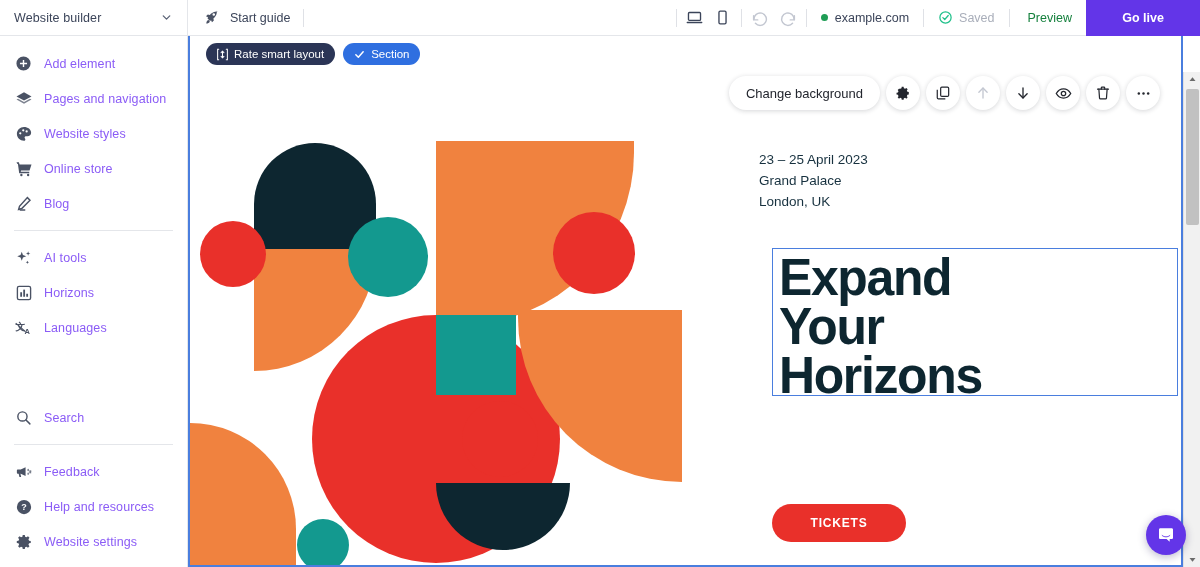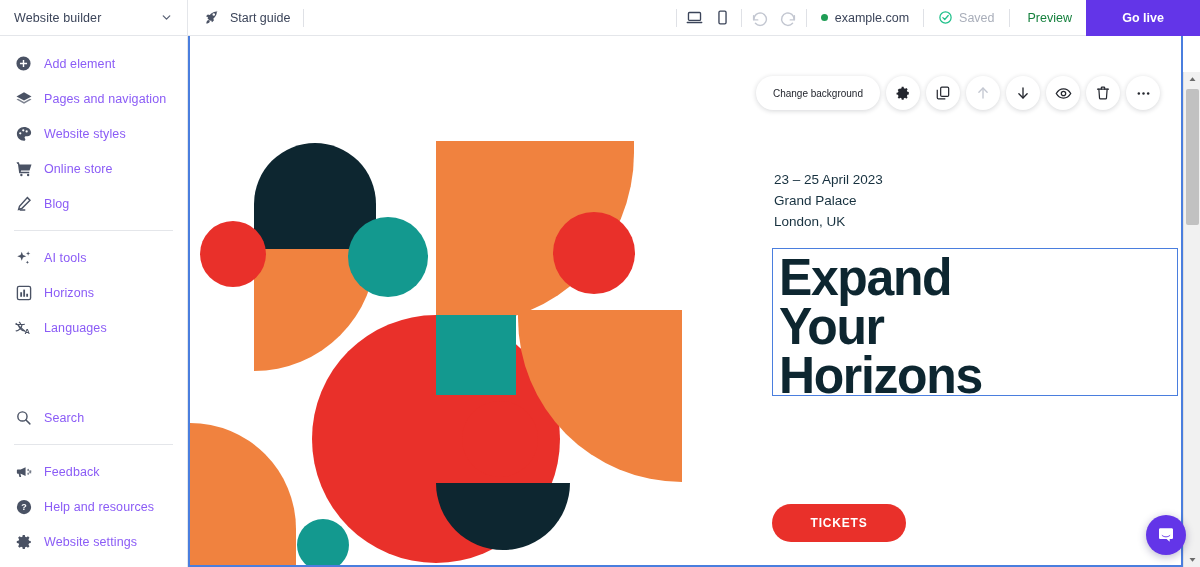--- a/index.html
+++ b/index.html
@@ -93,36 +93,36 @@
   .chip-dark { background: #2b3556; }
   .chip-blue { background: #2f6fe0; }
 
   .float-toolbar {
     position: absolute; right: 21px; top: 40px; display: flex; align-items: center;
     gap: 6px; z-index: 30;
   }
   .ft-pill {
     height: 34px; background: #fff; border-radius: 17px;
     display: flex; align-items: center; padding: 0 17px;
-    font-size: 10px; color: #23262e; cursor: pointer;
+    font-size: 13px; color: #23262e; cursor: pointer;
     box-shadow: 0 1px 5px rgba(20,25,40,.18);
   }
   .ft-circ {
     width: 34px; height: 34px; background: #fff; border-radius: 50%;
     display: flex; align-items: center; justify-content: center;
     color: #23262e; cursor: pointer; box-shadow: 0 1px 5px rgba(20,25,40,.18);
   }
   .ft-circ.disabled { color: #c3c7d1; cursor: default; }
 
   
   .hero { position: absolute; inset: 0; display: flex; }
   .art { position: relative; width: 492px; height: 100%; flex: 0 0 492px; overflow: hidden; }
   .art svg { position: absolute; left: 0; top: 90px; }
   .content { position: relative; flex: 1 1 auto; padding-left: 92px; }
-  .meta { position: absolute; top: 113px; left: 92px; margin-top: 20px; }
+  .meta { position: absolute; top: 113px; left: 77px; }
   .meta-line { font-size: 13.5px; color: #17313f; line-height: 21px; font-weight: 500; }
   .headline-box {
     position: absolute; left: 90px; top: 212px; width: 406px; height: 148px;
     border: 1.5px solid #4a7ede; padding: 4px 0 0 6px;
   }
   .headline {
     font-family: "Liberation Sans Narrow", "Liberation Sans", sans-serif;
     font-weight: bold; font-size: 52px; line-height: 49px;
     color: #0d2630; letter-spacing: -1.4px;
     transform: scaleX(.96); transform-origin: left top;
@@ -447,20 +447,39 @@
             <div class="headline-box">
               <div class="headline">Expand</div>
               <div class="headline">Your</div>
               <div class="headline">Horizons</div>
             </div>
 
             <div class="tickets" style="background:#e9302a">TICKETS</div>
           </div>
         </div>
 
+        <div class="chips">
+          <div class="chip chip-dark">
+            <span style="display:flex">
+              <svg width="11" height="13" viewBox="0 0 14 16" fill="none" stroke="currentColor" stroke-width="1.3" stroke-linecap="round">
+                  <path d="M2.2 1.2h-1.4v13.6h1.4M11.8 1.2h1.4v13.6h-1.4"></path>
+                  <path d="M7 4v8M5.2 5.6 7 3.8l1.8 1.8M5.2 10.4 7 12.2l1.8-1.8"></path>
+                </svg>
+            </span>
+            <span>Rate smart layout</span>
+          </div>
+          <div class="chip chip-blue">
+            <span style="display:flex">
+              <svg width="11" height="11" viewBox="0 0 24 24" fill="none" stroke="currentColor" stroke-width="3.2" stroke-linecap="round" stroke-linejoin="round">
+                  <polyline points="4 12.5 9.5 18 20 6"></polyline>
+                </svg>
+            </span>
+            <span>Section</span>
+          </div>
+        </div>
 
         <div class="float-toolbar">
           <div class="ft-pill">Change background</div>
 
           <div class="ft-circ">
             <svg width="16" height="16" viewBox="0 0 24 24" fill="currentColor">
                 <path d="M12 8.4a3.6 3.6 0 1 0 0 7.2 3.6 3.6 0 0 0 0-7.2zm8.7 5v-2.8l-2.2-.4a6.8 6.8 0 0 0-.8-1.9l1.3-1.8-2-2-1.8 1.3a6.8 6.8 0 0 0-1.9-.8l-.4-2.2h-2.8l-.4 2.2a6.8 6.8 0 0 0-1.9.8L6 5.5l-2 2 1.3 1.8a6.8 6.8 0 0 0-.8 1.9l-2.2.4v2.8l2.2.4c.2.7.4 1.3.8 1.9L4 18.5l2 2 1.8-1.3c.6.4 1.2.6 1.9.8l.4 2.2h2.8l.4-2.2c.7-.2 1.3-.4 1.9-.8l1.8 1.3 2-2-1.3-1.8c.4-.6.6-1.2.8-1.9l2.2-.4z"></path>
               </svg>
           </div>
 

